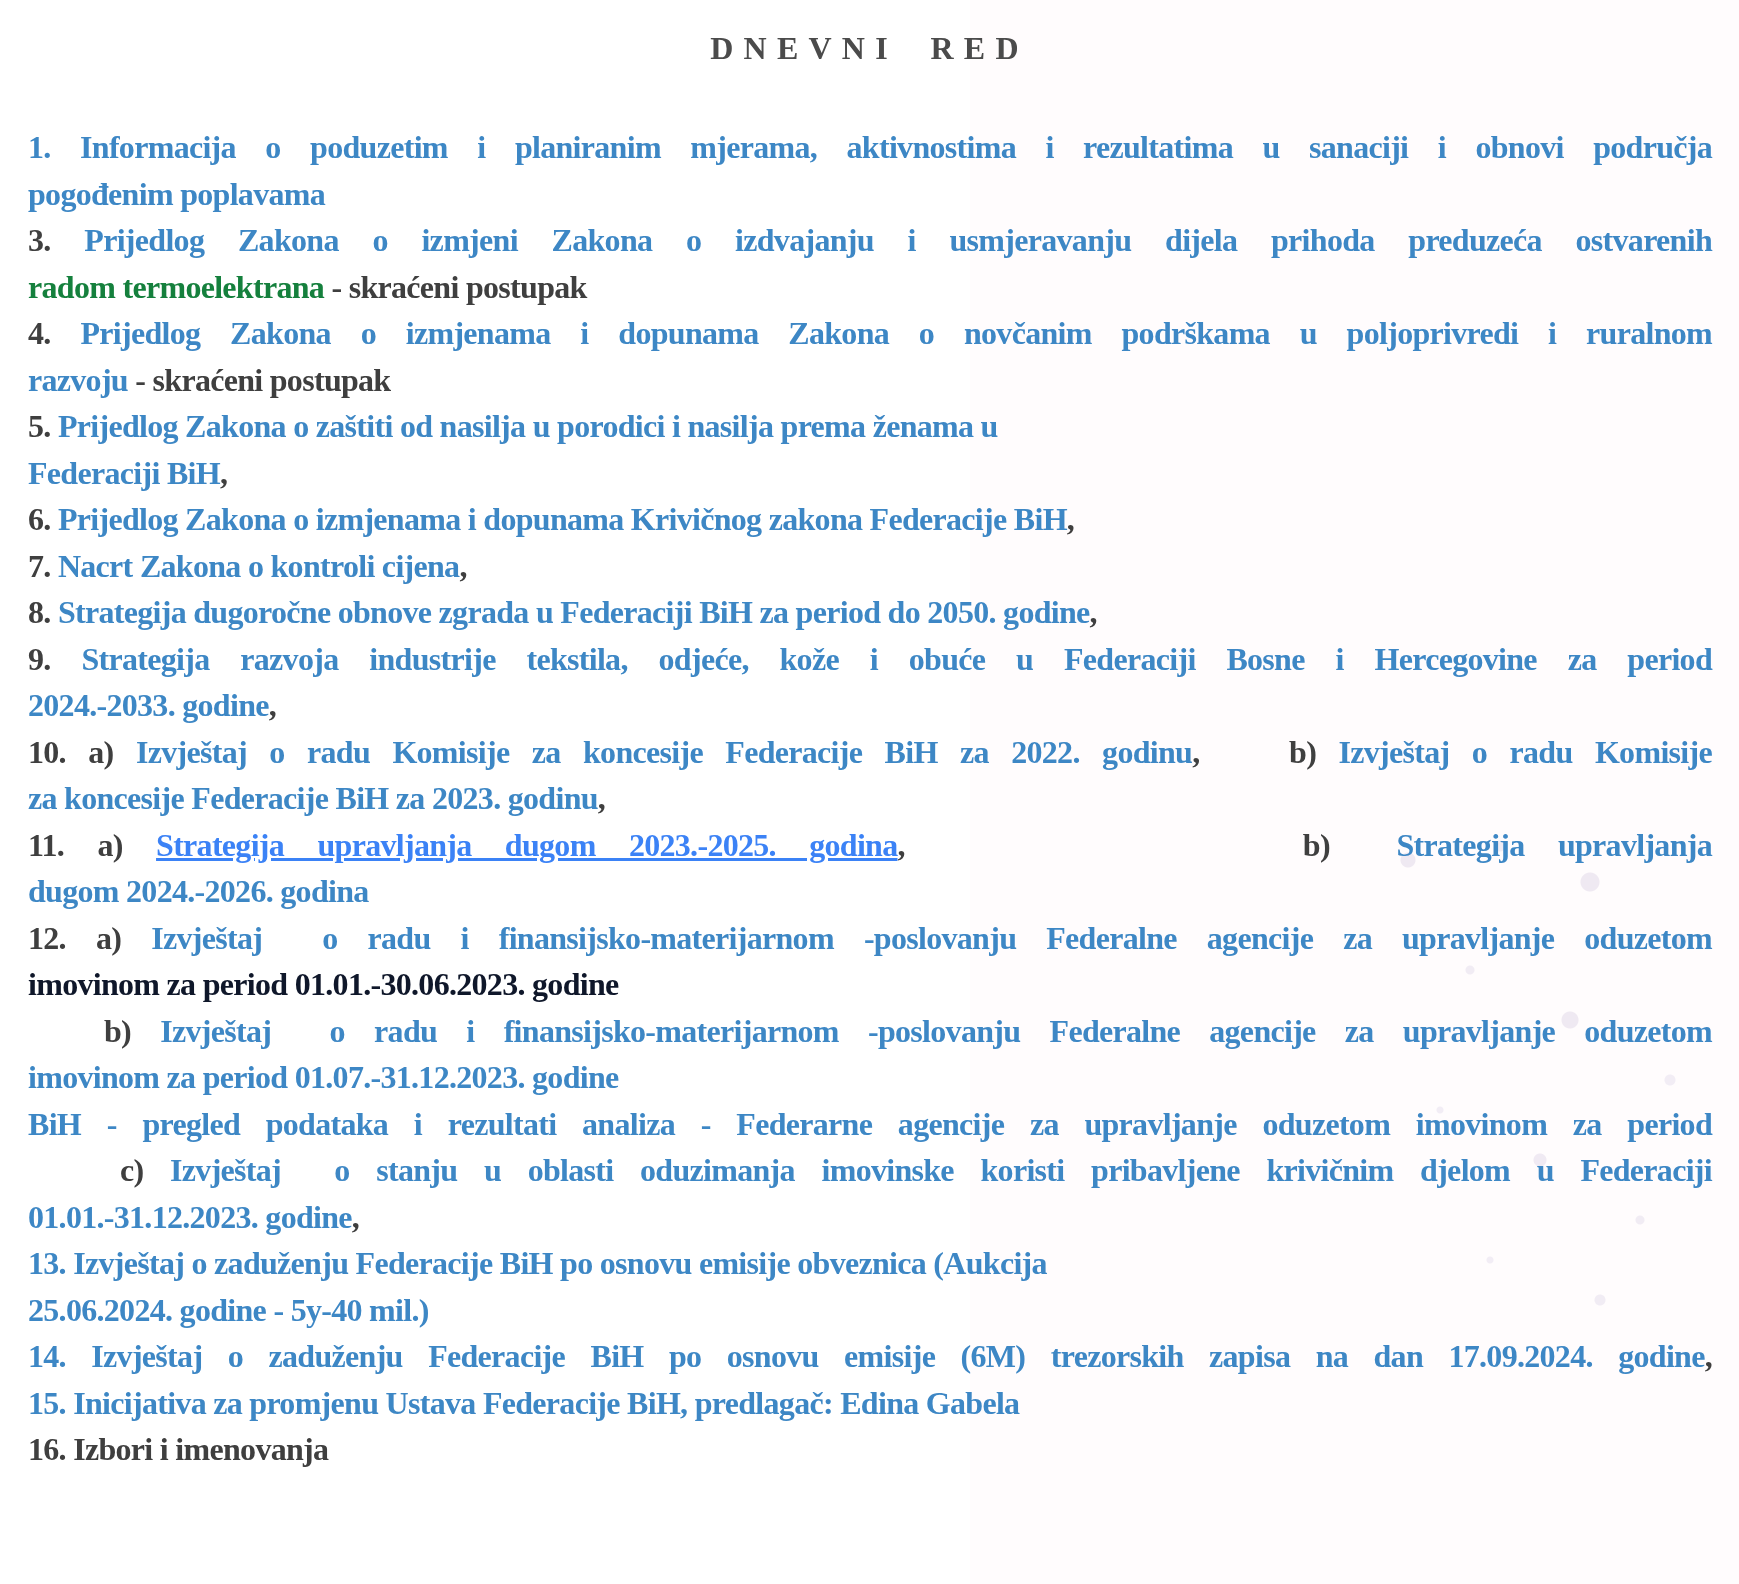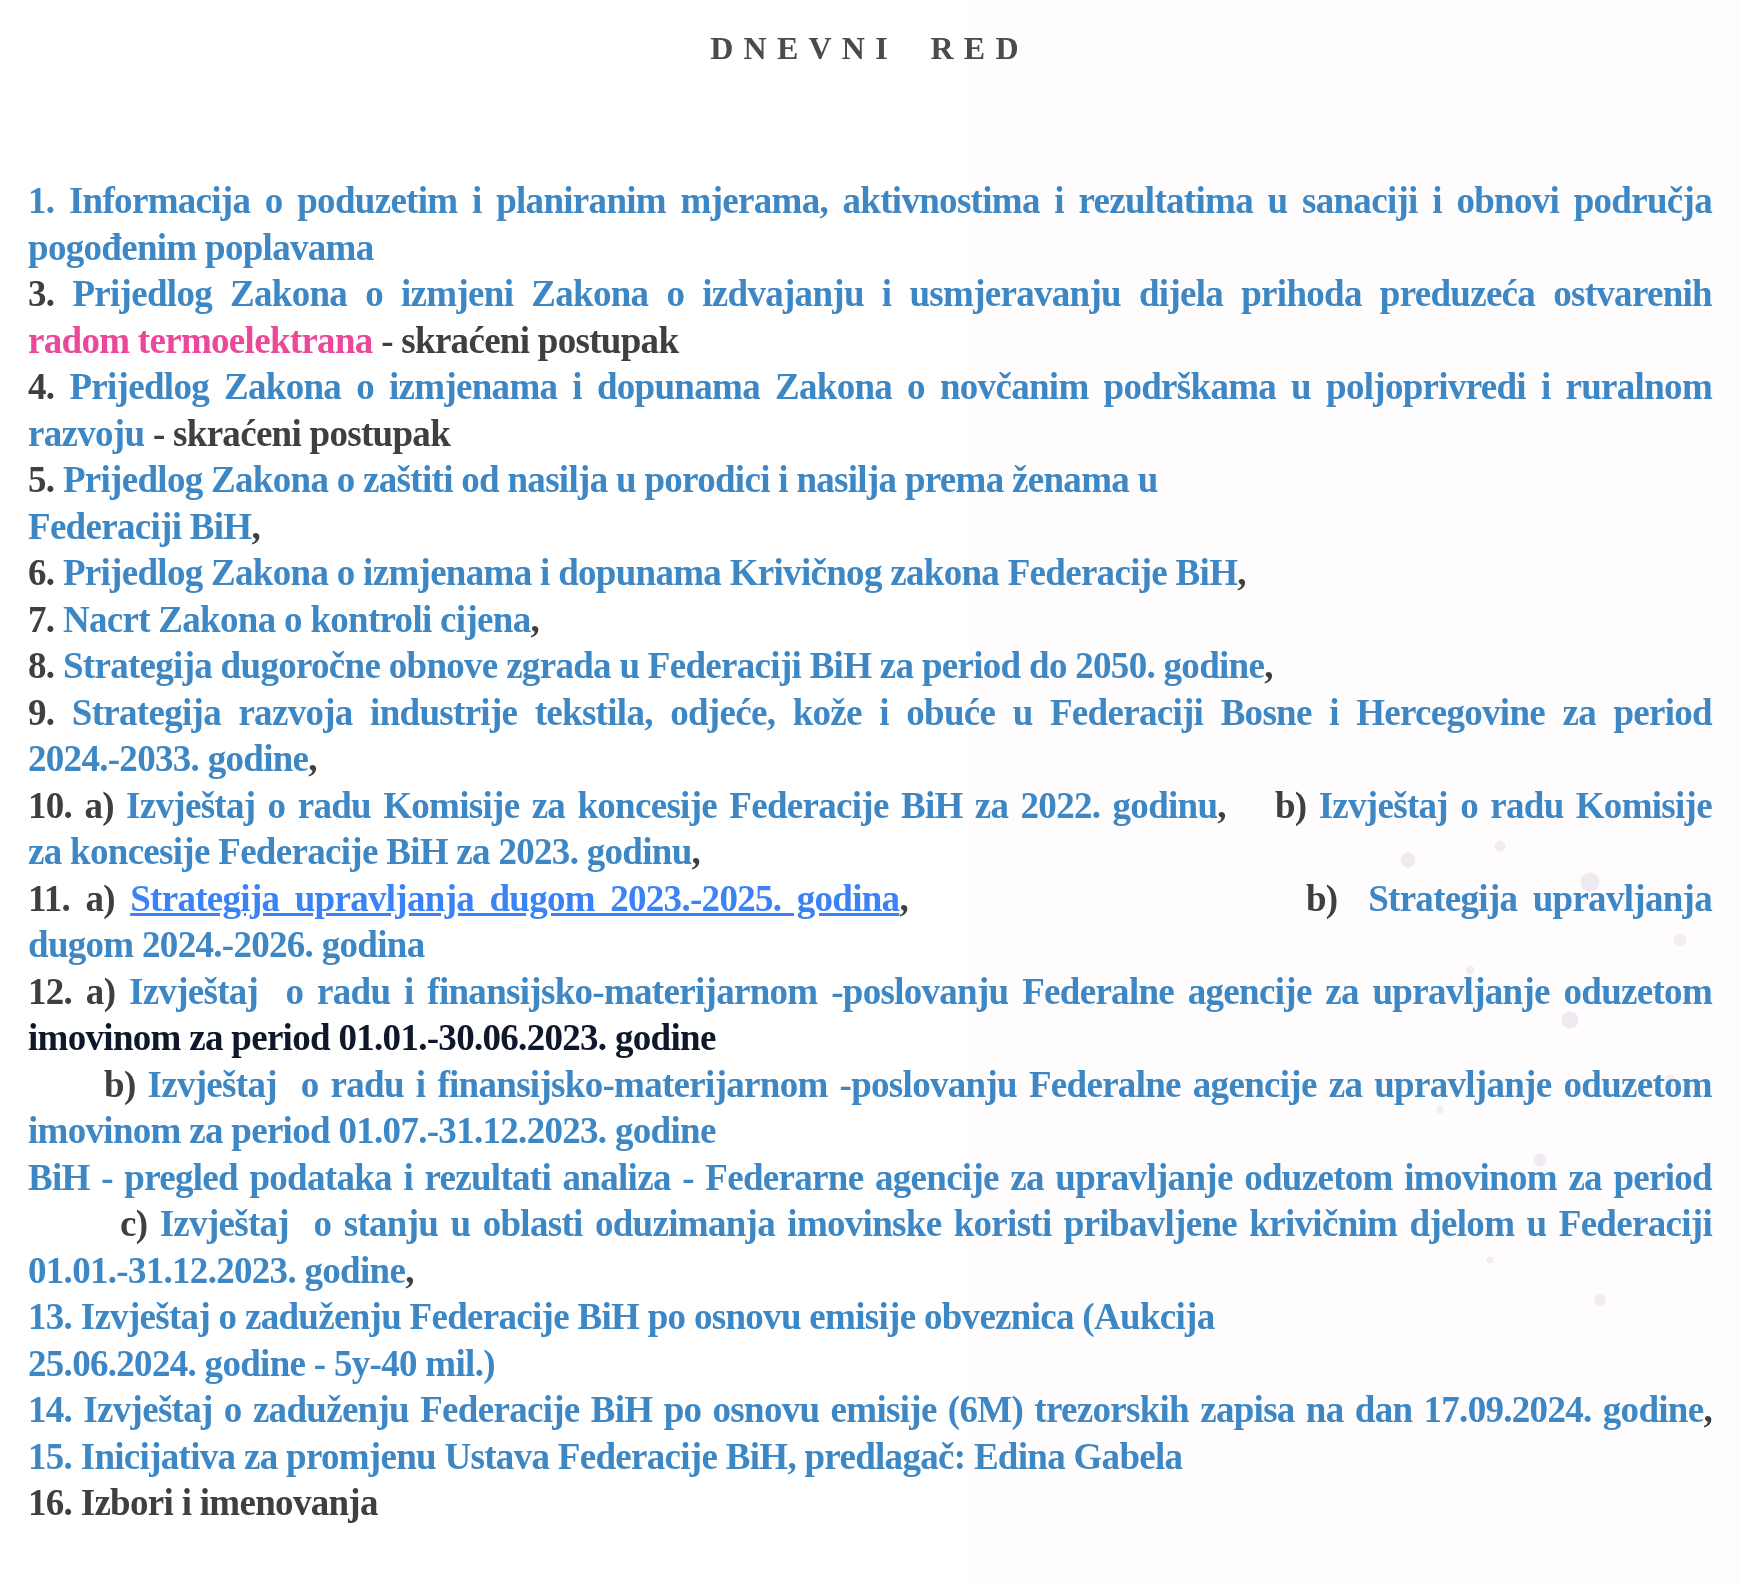--- a/index.html
+++ b/index.html
@@ -31,22 +31,22 @@
   }
   .title{
     position:relative;z-index:1;
     margin:26px 0 0 0;height:44px;line-height:44px;
     text-align:center;
     font-size:32px;font-weight:bold;
     letter-spacing:0.32em;word-spacing:0.45em;
   }
   .agenda{
     position:relative;z-index:1;
-    margin:108px 27px 0 28px; 
-    font-size:37px;font-weight:bold;letter-spacing:-0.7px;
+    margin:54px 27px 0 28px; 
+    font-size:32px;font-weight:bold;letter-spacing:-0.7px;
   }
   .line{
     height:46.5px;line-height:46.5px;
     text-align:left;
   }
   .line.justify{
     text-align:justify;
     text-align-last:justify;
   }
   .seg-gap{display:inline-block;width:398px;height:1px;}
@@ -56,21 +56,21 @@
 
 <div class="right-tint"></div>
 <div class="dots"></div>
 
 <div class="title" style="color: rgb(75, 75, 75);">DNEVNI RED</div>
 
 <div class="agenda" id="agenda">
     <div class="line justify"><span style="color: rgb(61, 135, 197);">1. Informacija o poduzetim i planiranim mjerama, aktivnostima i rezultatima u sanaciji i obnovi područja</span></div>
     <div class="line"><span style="color: rgb(61, 135, 197);">pogođenim poplavama</span></div>
     <div class="line justify"><span style="color: rgb(63, 63, 63);">3. </span><span style="color: rgb(61, 135, 197);">Prijedlog Zakona o izmjeni Zakona o izdvajanju i usmjeravanju dijela prihoda preduzeća ostvarenih</span></div>
-    <div class="line"><span style="color: #ec4899; text-align: center;">radom termoelektrana</span><span style="color: rgb(63, 63, 63);"> - skraćeni postupak</span></div>
+    <div class="line"><span style="color: #15803d; text-align: center;">radom termoelektrana</span><span style="color: rgb(63, 63, 63);"> - skraćeni postupak</span></div>
     <div class="line justify"><span style="color: rgb(63, 63, 63);">4. </span><span style="color: rgb(61, 135, 197);">Prijedlog Zakona o izmjenama i dopunama Zakona o novčanim podrškama u poljoprivredi i ruralnom</span></div>
     <div class="line"><span style="color: rgb(61, 135, 197);">razvoju</span><span style="color: rgb(63, 63, 63);"> - skraćeni postupak</span></div>
     <div class="line"><span style="color: rgb(63, 63, 63);">5. </span><span style="color: rgb(61, 135, 197);">Prijedlog Zakona o zaštiti od nasilja u porodici i nasilja prema ženama u</span></div>
     <div class="line"><span style="color: rgb(61, 135, 197);">Federaciji BiH</span><span style="color: rgb(63, 63, 63);">,</span></div>
     <div class="line"><span style="color: rgb(63, 63, 63);">6. </span><span style="color: rgb(61, 135, 197);">Prijedlog Zakona o izmjenama i dopunama Krivičnog zakona Federacije BiH</span><span style="color: rgb(63, 63, 63);">,</span></div>
     <div class="line"><span style="color: rgb(63, 63, 63);">7. </span><span style="color: rgb(61, 135, 197);">Nacrt Zakona o kontroli cijena</span><span style="color: rgb(63, 63, 63);">,</span></div>
     <div class="line"><span style="color: rgb(63, 63, 63);">8. </span><span style="color: rgb(61, 135, 197);">Strategija dugoročne obnove zgrada u Federaciji BiH za period do 2050. godine</span><span style="color: rgb(63, 63, 63);">,</span></div>
     <div class="line justify"><span style="color: rgb(63, 63, 63);">9. </span><span style="color: rgb(61, 135, 197);">Strategija razvoja industrije tekstila, odjeće, kože i obuće u Federaciji Bosne i Hercegovine za period</span></div>
     <div class="line"><span style="color: rgb(61, 135, 197);">2024.-2033. godine</span><span style="color: rgb(63, 63, 63);">,</span></div>
     <div class="line justify"><span style="color: rgb(63, 63, 63);">10. a) </span><span style="color: rgb(61, 135, 197);">Izvještaj o radu Komisije za koncesije Federacije BiH za 2022. godinu</span><span style="color: rgb(63, 63, 63);">,&nbsp;&nbsp;&nbsp; </span><span style="color: rgb(63, 63, 63);">b) </span><span style="color: rgb(61, 135, 197);">Izvještaj o radu Komisije</span></div>

